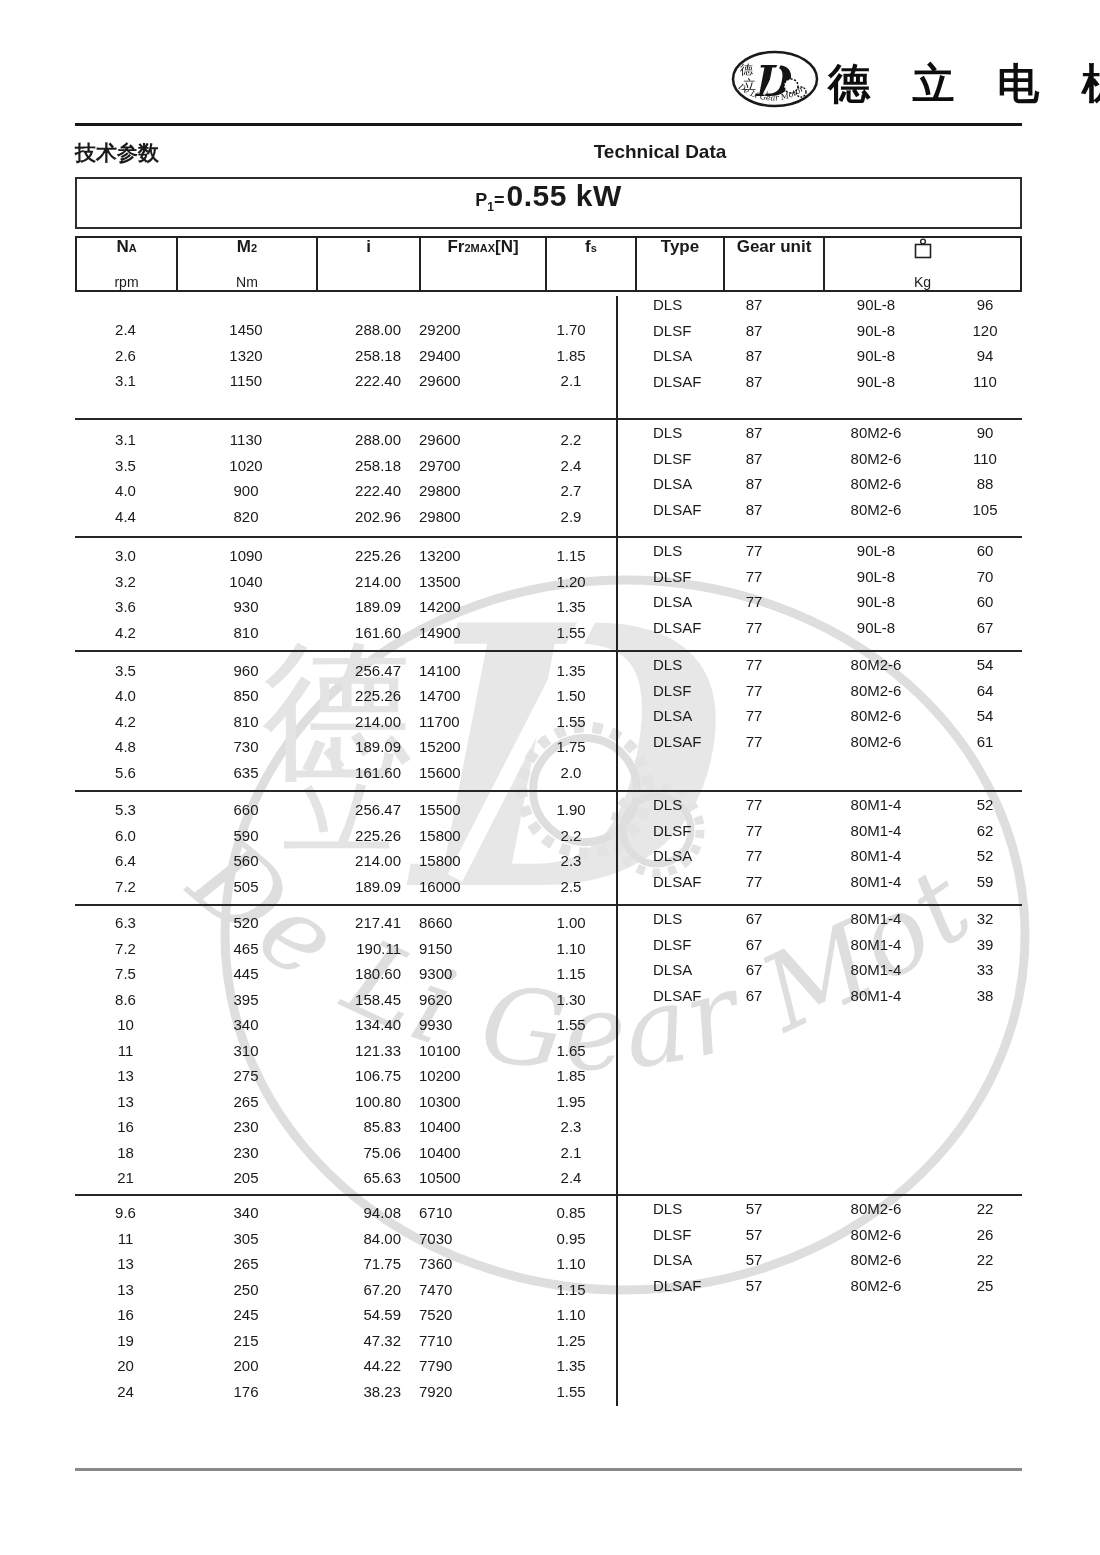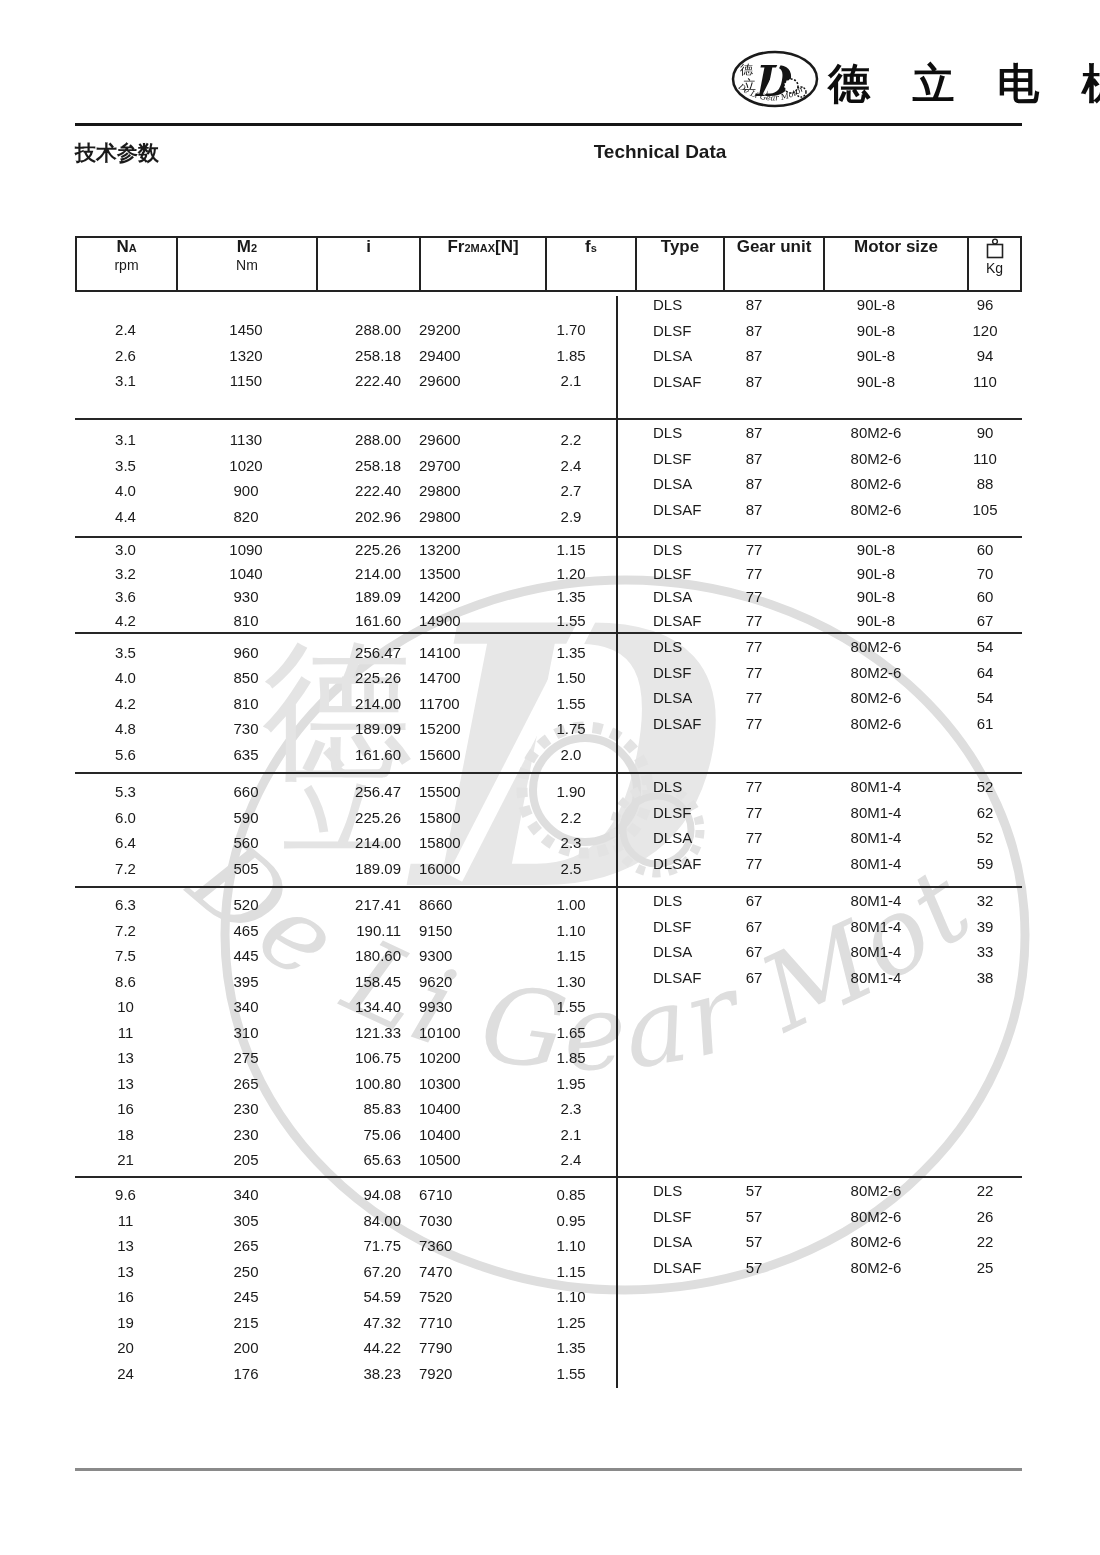--- a/index.html
+++ b/index.html
@@ -30,21 +30,21 @@
   #power-box .psym sub{font-size:12px;}
   #power-box .pval{font-weight:bold;font-size:30px;margin-left:2px;letter-spacing:0.5px;}
 
   
   #thead{
     position:absolute;left:75px;top:236px;width:947px;height:56px;box-sizing:border-box;
     border:2px solid #222;display:flex;z-index:1;background:transparent;
   }
   .hcell{
     box-sizing:border-box;border-right:2px solid #222;
-    display:flex;flex-direction:column;align-items:center;justify-content:flex-start;gap:1px;
+    display:flex;flex-direction:column;align-items:center;justify-content:space-between;gap:1px;
   }
   .hcell:last-child{border-right:none;flex:1;}
   .w0{width:101px;} .w1{width:140px;} .w2{width:103px;} .w3{width:126px;}
   .w4{width:90px;}  .w5{width:88px;}  .w6{width:100px;} .w7{width:144px;}
   .hmain{font-weight:bold;font-size:17px;line-height:18px;white-space:nowrap;}
   .hsub{font-size:11px;font-weight:bold;}
   .hunit{font-size:14px;line-height:15px;}
 
   
   #tbody{position:absolute;left:75px;top:292px;width:947px;z-index:1;}
@@ -104,20 +104,24 @@
     </text>
   </svg>
 
   <div id="brand-cn">德 立 电 机</div>
 
   <div id="header-rule"></div>
 
   <div id="title-cn">技术参数</div>
   <div id="title-en">Technical Data</div>
 
+  <div id="power-box">
+    <span class="psym"><span>P</span><sub>1</sub><span>=</span></span>
+    <span class="pval">0.55 kW</span>
+  </div>
 
   <div id="thead">
     <div class="hcell w0">
       <div class="hmain"><span>N</span><span class="hsub">A</span></div>
       <div class="hunit">rpm</div>
     </div>
     <div class="hcell w1">
       <div class="hmain"><span>M</span><span class="hsub">2</span></div>
       <div class="hunit">Nm</div>
     </div>
@@ -128,23 +132,20 @@
       <div class="hmain"><span>Fr</span><span class="hsub">2MAX</span><span>[N]</span></div>
     </div>
     <div class="hcell w4">
       <div class="hmain"><span>f</span><span class="hsub">s</span></div>
     </div>
     <div class="hcell w5">
       <div class="hmain">Type</div>
     </div>
     <div class="hcell w6">
       <div class="hmain">Gear unit</div>
-    </div>
-    <div class="hcell w7">
-      <div class="hmain">Motor size</div>
     </div>
     <div class="hcell">
       <svg width="20" height="22" viewBox="0 0 20 22" aria-hidden="true">
         <circle cx="10" cy="3.5" r="2.4" fill="none" stroke="#222" stroke-width="1.4"></circle>
         <rect x="2.5" y="6.5" width="15" height="13" fill="none" stroke="#222" stroke-width="1.6"></rect>
       </svg>
       <div class="hunit">Kg</div>
     </div>
   </div>
 
@@ -252,21 +253,21 @@
               <div class="bc r3">88</div>
             </div>
             <div class="row">
               <div class="bc r0">DLSAF</div>
               <div class="bc r1">87</div>
               <div class="bc r2">80M2-6</div>
               <div class="bc r3">105</div>
             </div>
           </div>
         </div>
-        <div class="block" style="height: 96px;">
+        <div class="block" style="height: 114px;">
           <div class="bl">
             <div class="row">
               <div class="bc c0">3.0</div>
               <div class="bc c1">1090</div>
               <div class="bc c2">225.26</div>
               <div class="bc c3">13200</div>
               <div class="bc c4">1.15</div>
             </div>
             <div class="row">
               <div class="bc c0">3.2</div>

